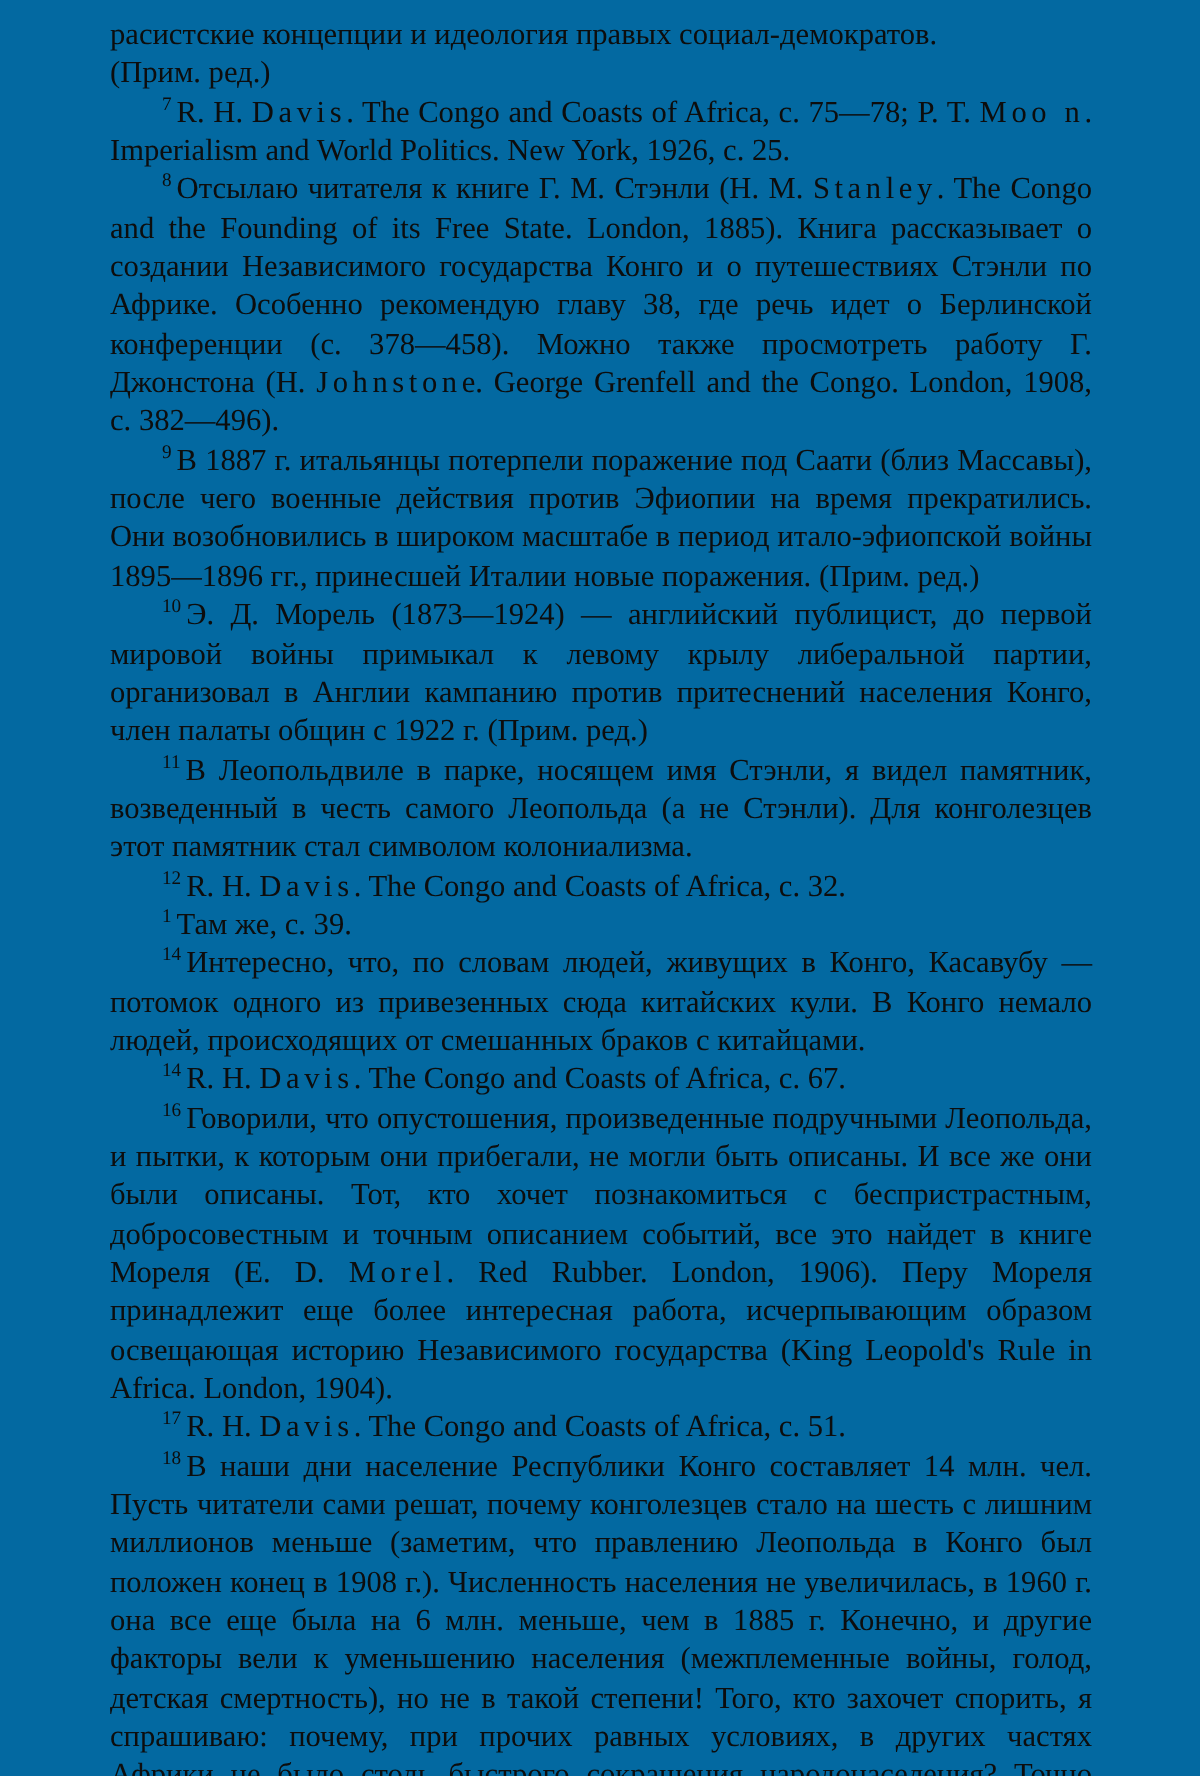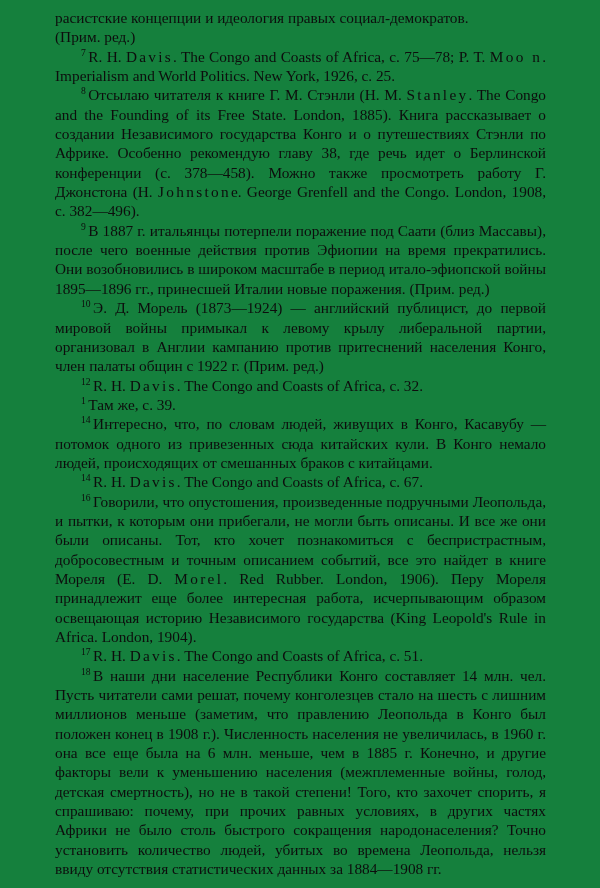--- a/index.html
+++ b/index.html
@@ -5,21 +5,21 @@
 <style>
   html, body {
     margin: 0;
     padding: 0;
     background: #ffffff;
   }
   .page {
     position: relative;
     width: 600px;
     height: 888px;
-    background: #15803d;
+    background: #0369a1;
     overflow: hidden;
     font-family: "Liberation Serif", "DejaVu Serif", serif;
     color: #111111;
   }
   .textblock {
     position: absolute;
     left: 55px;
     top: 8px;
     width: 491px;
   }
@@ -63,20 +63,21 @@
       <span>расистские концепции и идеология правых социал-демократов.</span>
       <br>
       <span class="it">(Прим. ред.)</span>
     </p>
 
     <div id="footnotes-container">
         <p class="para note"><span class="sup">7</span><span>R. H. </span><span class="sp">Davis</span><span>. The Congo and Coasts of Africa, с. 75—78; P. T. </span><span class="sp">Moo n</span><span>. Imperialism and World Politics. New York, 1926, с. 25.</span></p>
         <p class="para note"><span class="sup">8</span><span>Отсылаю читателя к книге Г. М. Стэнли (H. M. </span><span class="sp">Stanley</span><span>. The Congo and the Founding of its Free State. London, 1885). Книга рассказывает о создании Независимого государства Конго и о путешествиях Стэнли по Африке. Особенно рекомендую главу 38, где речь идет о Берлинской конференции (с. 378—458). Можно также просмотреть работу Г. Джонстона (H. </span><span class="sp">Johnston</span><span>e. George Grenfell and the Congo. London, 1908, с. 382—496).</span></p>
         <p class="para note"><span class="sup">9</span><span>В 1887 г. итальянцы потерпели поражение под Саати (близ Массавы), после чего военные действия против Эфиопии на время прекратились. Они возобновились в широком масштабе в период итало-эфиопской войны 1895—1896 гг., принесшей Италии новые поражения. </span><span class="it">(Прим. ред.)</span></p>
         <p class="para note"><span class="sup">10</span><span>Э. Д. Морель (1873—1924) — английский публицист, до первой мировой войны примыкал к левому крылу либеральной партии, организовал в Англии кампанию против притеснений населения Конго, член палаты общин с 1922 г. </span><span class="it">(Прим. ред.)</span></p>
+        <p class="para note"><span class="sup">11</span><span>В Леопольдвиле в парке, носящем имя Стэнли, я видел памятник, возведенный в честь самого Леопольда (а не Стэнли). Для конголезцев этот памятник стал символом колониализма.</span></p>
         <p class="para note"><span class="sup">12</span><span>R. H. </span><span class="sp">Davis</span><span>. The Congo and Coasts of Africa, с. 32.</span></p>
         <p class="para note"><span class="sup">1</span><span>Там же, с. 39.</span></p>
         <p class="para note"><span class="sup">14</span><span>Интересно, что, по словам людей, живущих в Конго, Касавубу — потомок одного из привезенных сюда китайских кули. В Конго немало людей, происходящих от смешанных браков с китайцами.</span></p>
         <p class="para note"><span class="sup">14</span><span>R. H. </span><span class="sp">Davis</span><span>. The Congo and Coasts of Africa, с. 67.</span></p>
         <p class="para note"><span class="sup">16</span><span>Говорили, что опустошения, произведенные подручными Леопольда, и пытки, к которым они прибегали, не могли быть описаны. И все же они были описаны. Тот, кто хочет познакомиться с беспристрастным, добросовестным и точным описанием событий, все это найдет в книге Мореля (E. D. </span><span class="sp">Morel</span><span>. Red Rubber. London, 1906). Перу Мореля принадлежит еще более интересная работа, исчерпывающим образом освещающая историю Независимого государства (King Leopold's Rule in Africa. London, 1904).</span></p>
         <p class="para note"><span class="sup">17</span><span>R. H. </span><span class="sp">Davis</span><span>. The Congo and Coasts of Africa, с. 51.</span></p>
         <p class="para note"><span class="sup">18</span><span>В наши дни население Республики Конго составляет 14 млн. чел. Пусть читатели сами решат, почему конголезцев стало на шесть с лишним миллионов меньше (заметим, что правлению Леопольда в Конго был положен конец в 1908 г.). Численность населения не увеличилась, в 1960 г. она все еще была на 6 млн. меньше, чем в 1885 г. Конечно, и другие факторы вели к уменьшению населения (межплеменные войны, голод, детская смертность), но не в такой степени! Того, кто захочет спорить, я спрашиваю: почему, при прочих равных условиях, в других частях Африки не было столь быстрого сокращения народонаселения? Точно установить количество людей, убитых во времена Леопольда, нельзя ввиду отсутствия статистических данных за 1884—1908 гг.</span></p>
       </div>
 
   </div>

